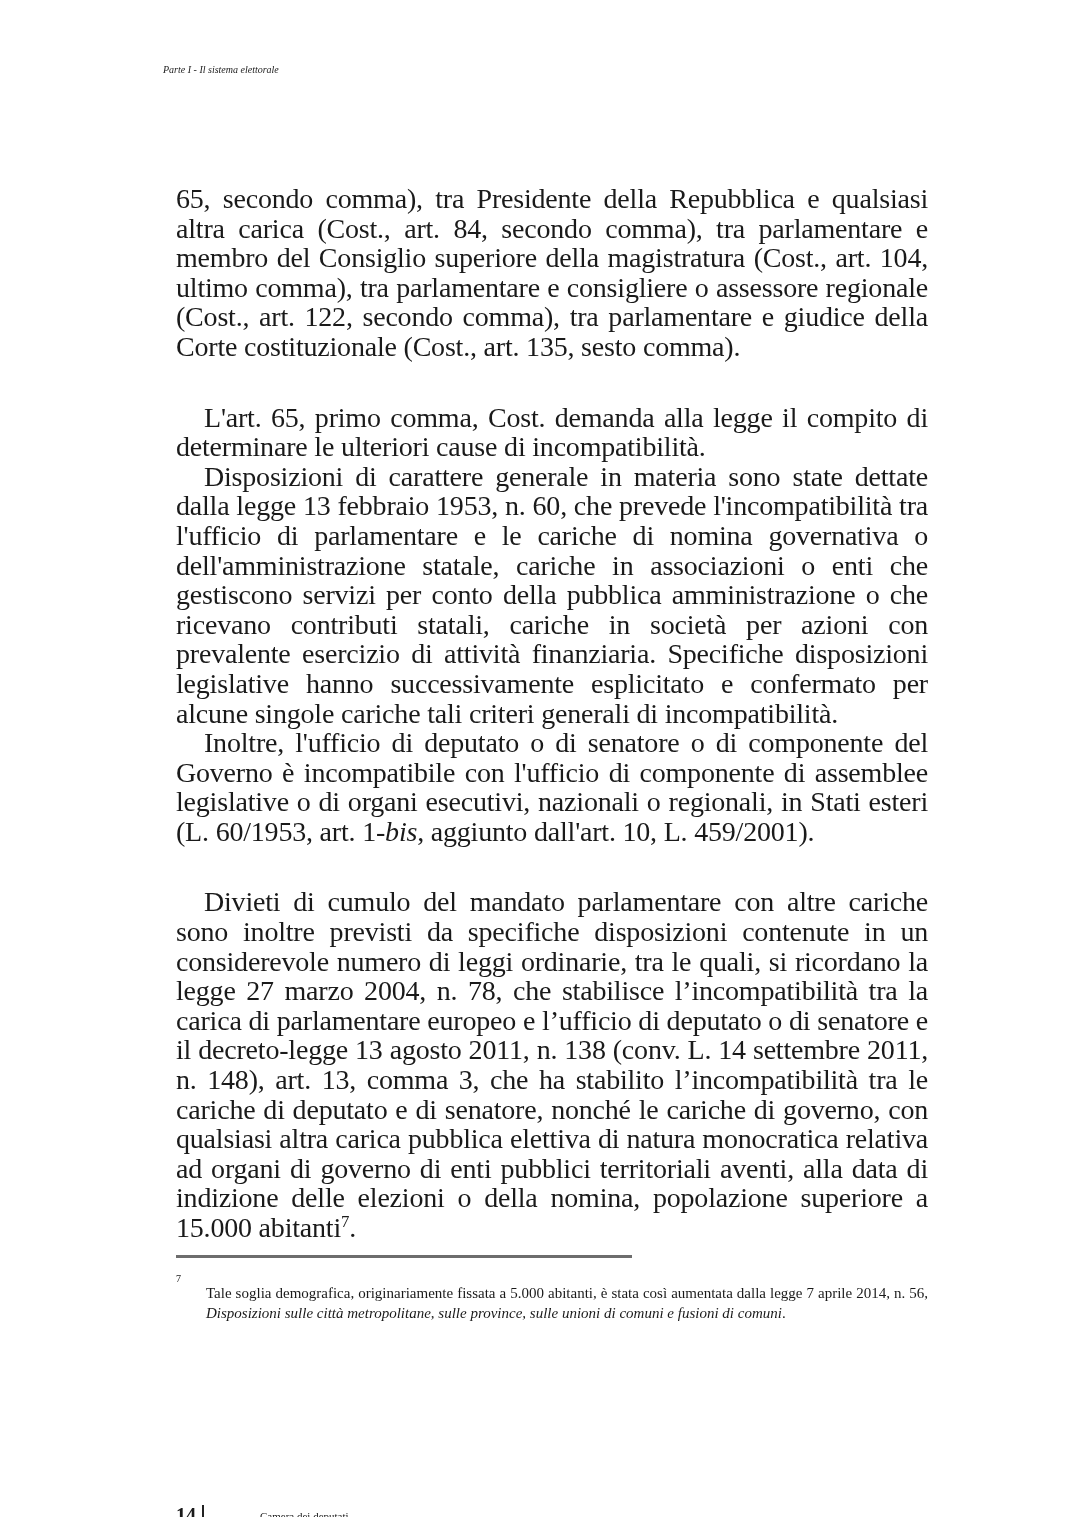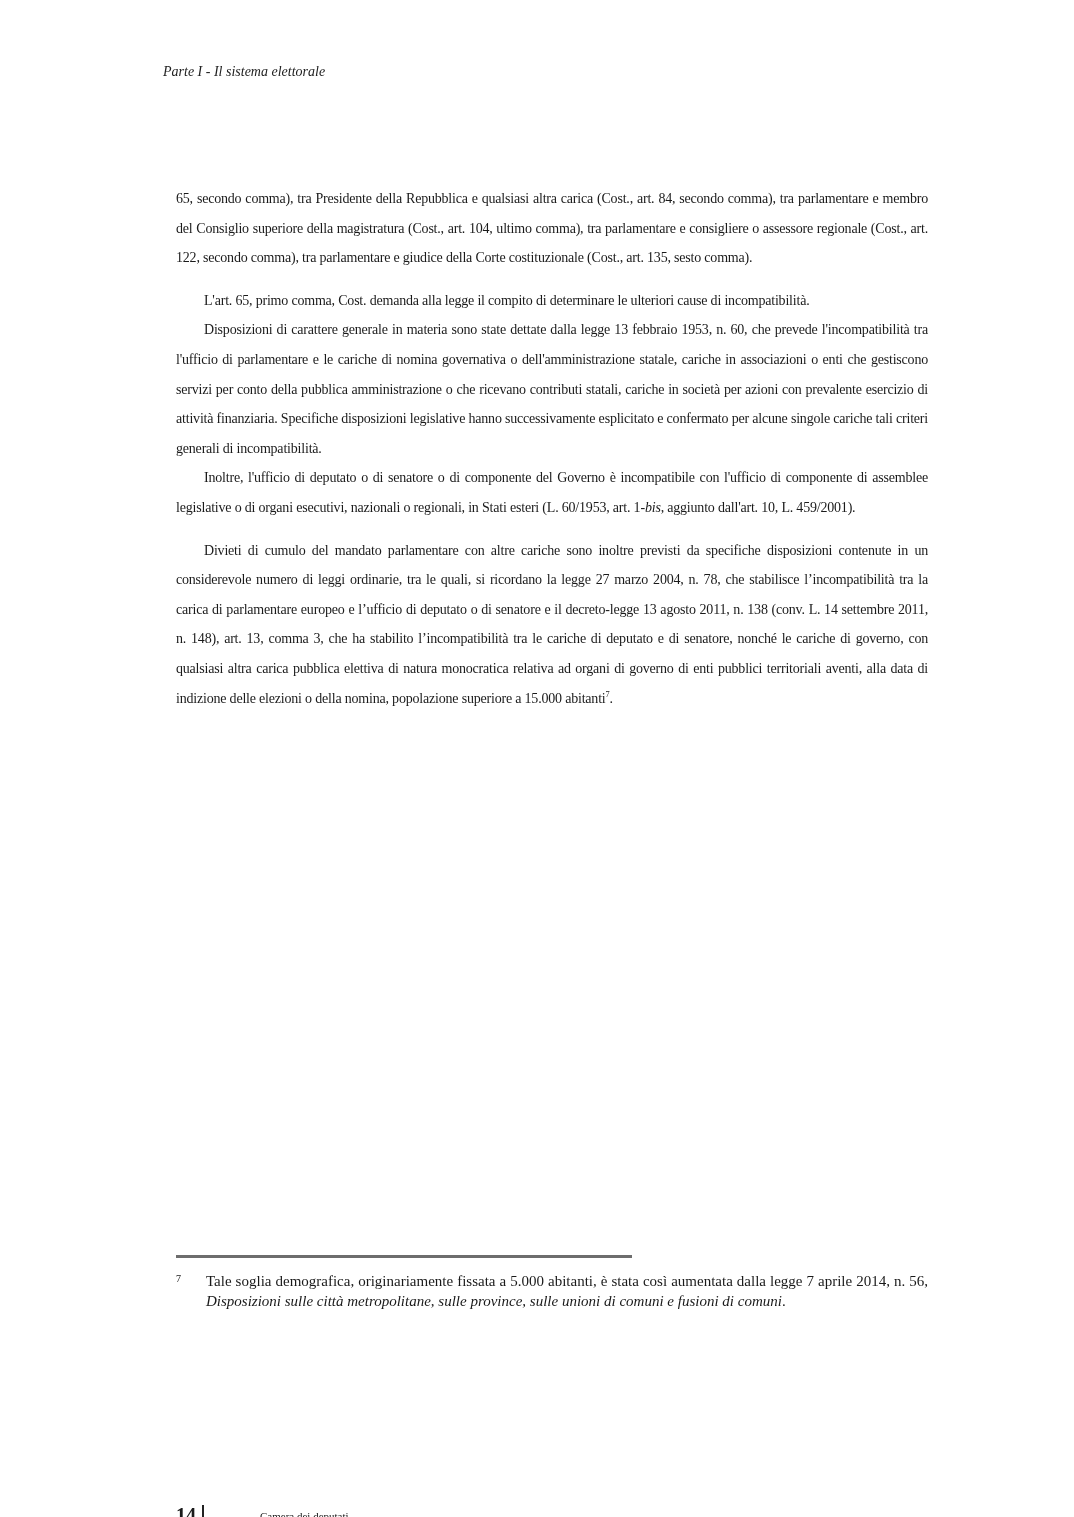--- a/index.html
+++ b/index.html
@@ -3,40 +3,40 @@
   <meta charset="utf-8">
   <style>
     html, body { margin: 0; padding: 0; background: #ffffff; }
     body {
       width: 1074px; height: 1517px; position: relative; overflow: hidden;
       font-family: "Liberation Serif", "DejaVu Serif", serif;
       color: #1a1a1a;
     }
     .running-header {
       position: absolute; left: 163px; top: 64px;
-      font-style: italic; font-size: 14px; color: #222;
+      font-style: italic; font-size: 10px; color: #222;
     }
     .body-text {
       position: absolute; left: 176px; top: 184px; width: 752px;
-      font-size: 14px; line-height: 29.6px;
+      font-size: 28px; line-height: 29.6px;
       text-align: justify; letter-spacing: -0.2px;
     }
     .body-text p { margin: 0; }
     .body-text p.indent { text-indent: 28px; }
-    .body-text p.gap { margin-top: 13px; }
+    .body-text p.gap { margin-top: 41px; }
     .footnote-rule {
       position: absolute; left: 176px; top: 1255px; width: 456px; height: 3px;
       background: #6d6d6d;
     }
     .footnote {
       position: absolute; left: 176px; top: 1272px; width: 752px;
       font-size: 15px; line-height: 19.5px; display: flex;
     }
     .fn-mark { width: 30px; font-size: 10px; line-height: 14px; flex: none; }
-    .fn-text { flex: 1; text-align: justify; }
+    .fn-text { flex: 1; text-align: justify; margin-top: 12px; }
     .fn-text em { font-style: italic; }
     .page-footer {
       position: absolute; left: 176px; top: 1504px;
       display: flex; align-items: center;
     }
     .page-number { font-weight: bold; font-size: 20px; }
     .footer-bar { width: 2px; height: 22px; background: #222; margin-left: 6px; }
     .footer-title { font-size: 11px; margin-left: 56px; }
     sup { font-size: 60%; line-height: 0; }
   </style>

